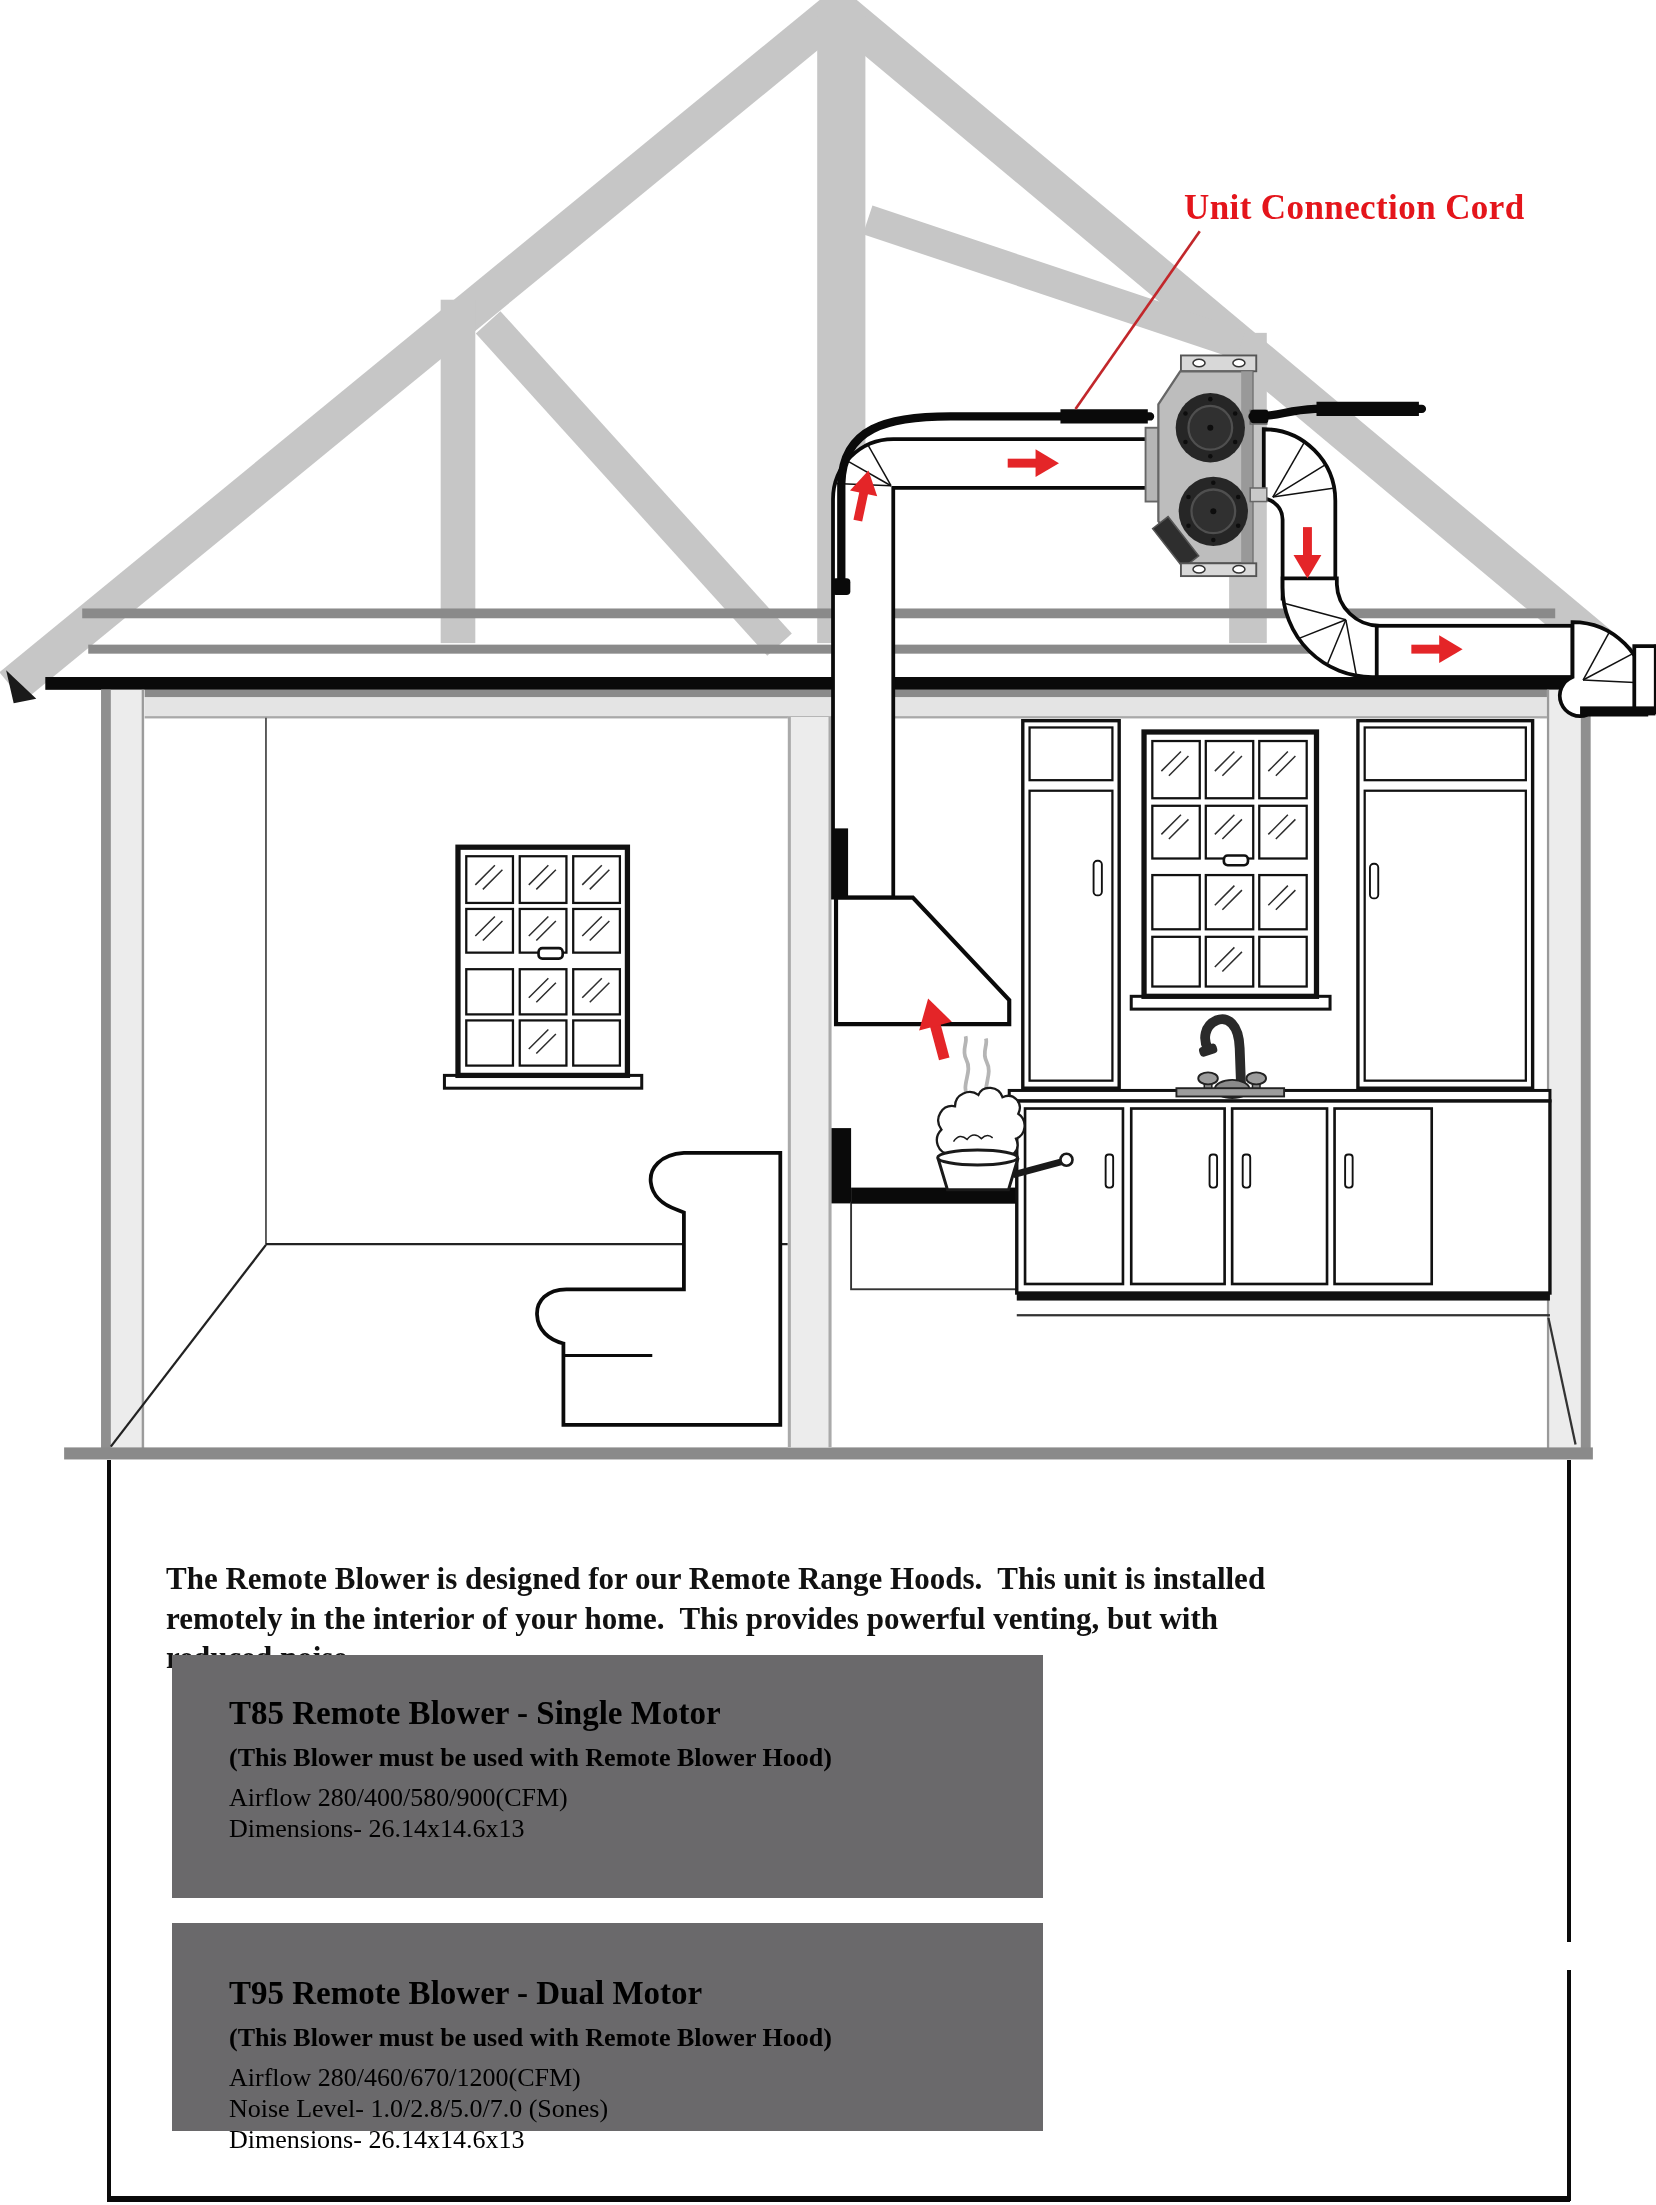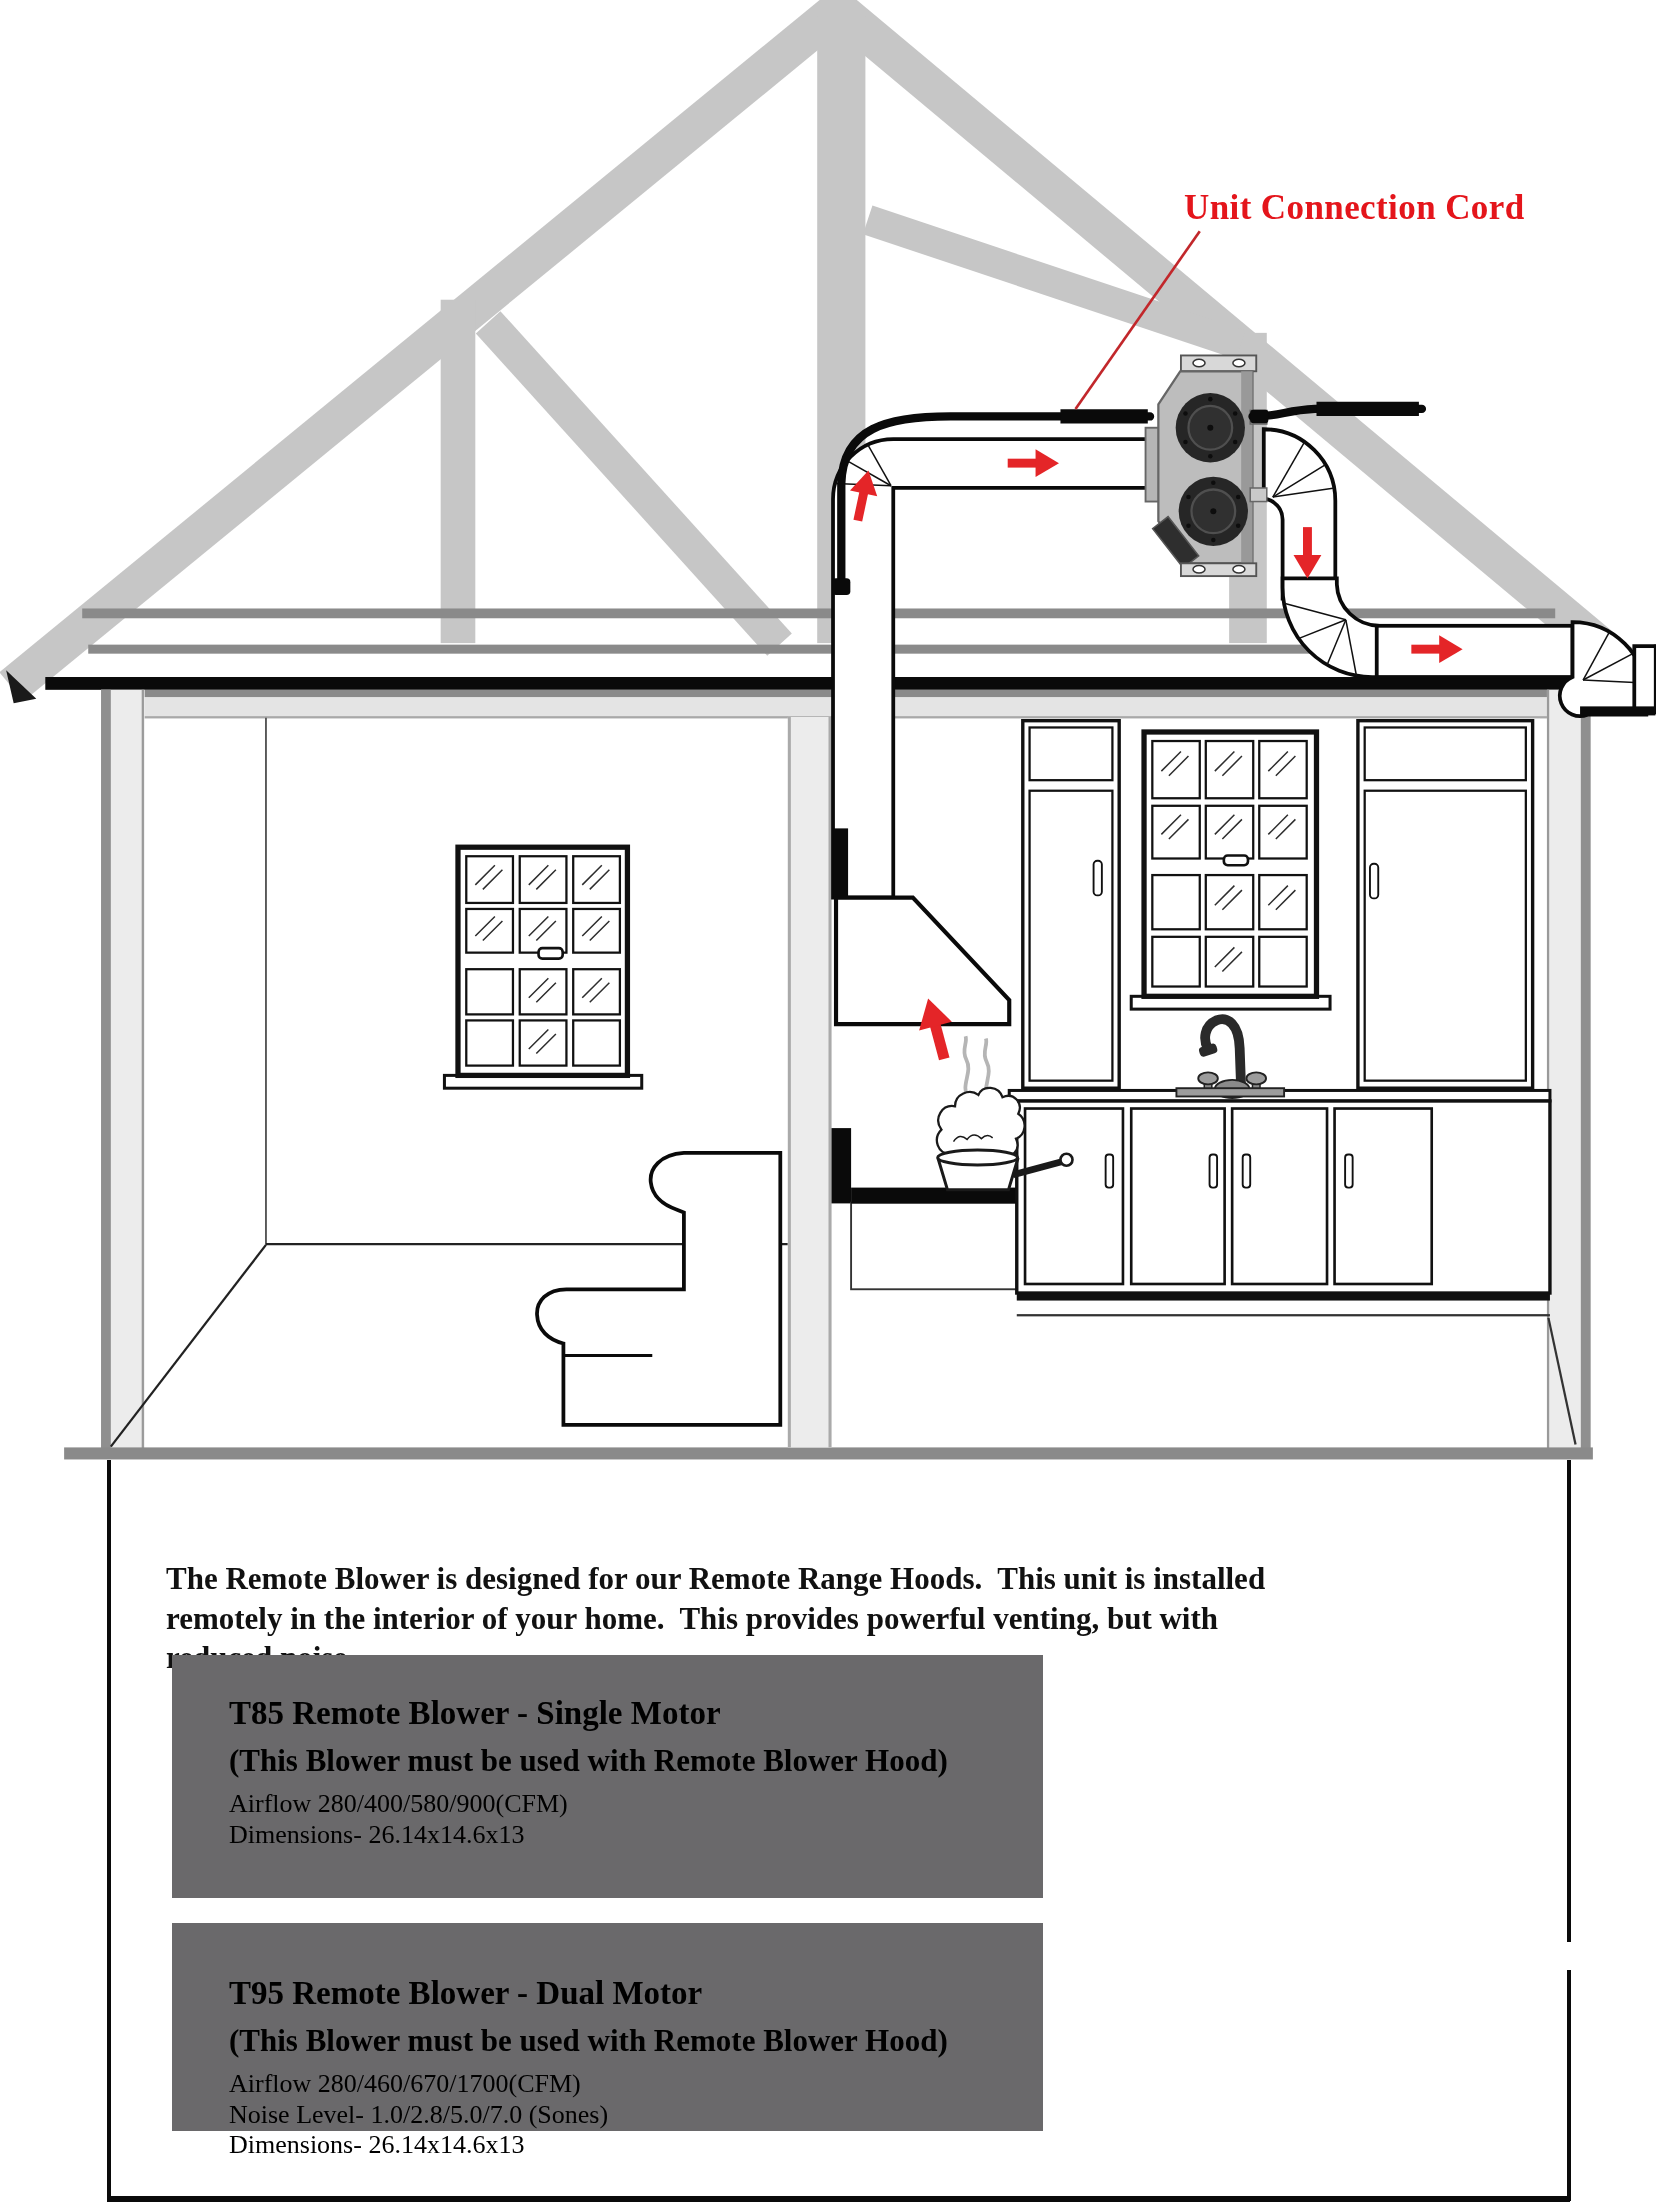--- a/index.html
+++ b/index.html
@@ -8,21 +8,21 @@
   svg{position:absolute;left:0;top:0;}
   .cord-label{position:absolute;left:1184px;top:188px;font-size:35px;font-weight:bold;
         color:#e4151b;letter-spacing:0.4px;white-space:nowrap;}
   .desc{position:absolute;left:166px;top:1518px;width:1295px;font-size:31px;font-weight:bold;
         color:#111;line-height:1.28;white-space:pre-wrap;margin-top:41px;}
   .spec-box{position:absolute;left:172px;width:871px;background:#6a696b;color:#000000;
         box-sizing:border-box;padding:41px 22.6px 0 57px;display:flex;flex-direction:column;}
   .spec-box.first{top:1655px;height:243px;}
   .spec-box.second{top:1923px;height:208px;padding-top:53px;}
   .spec-title{font-size:33px;font-weight:bold;line-height:1.05;margin-bottom:13.6px;}
-  .spec-note{font-size:31px;font-weight:bold;line-height:1.1;margin-bottom:10.5px;}
+  .spec-note{font-size:26px;font-weight:bold;line-height:1.1;margin-bottom:10.5px;}
   .spec-line{font-size:26px;font-weight:normal;line-height:1.18;}
   .border-bar{position:absolute;background:#0a0a0a;}
 </style>
 </head>
 <body>
 
 <div class="page">
 
 <svg width="1657" height="2205" viewBox="0 0 2200 2928">
   <defs>
@@ -314,21 +314,21 @@
 <div class="spec-box first">
   <div class="spec-title">T85 Remote Blower - Single Motor</div>
   <div class="spec-note">(This Blower must be used with Remote Blower Hood)</div>
   <div class="spec-line">Airflow 280/400/580/900(CFM)</div>
   <div class="spec-line">Dimensions- 26.14x14.6x13</div>
 </div>
 
 <div class="spec-box second">
   <div class="spec-title">T95 Remote Blower - Dual Motor</div>
   <div class="spec-note">(This Blower must be used with Remote Blower Hood)</div>
-  <div class="spec-line">Airflow 280/460/670/1700(CFM)</div>
+  <div class="spec-line">Airflow 280/460/670/1200(CFM)</div>
   <div class="spec-line">Noise Level- 1.0/2.8/5.0/7.0 (Sones)</div>
   <div class="spec-line">Dimensions- 26.14x14.6x13</div>
 </div>
 
 <div class="border-bar" style="left:107px;top:1460px;width:3.8px;height:742px;"></div>
 <div class="border-bar" style="left:1567px;top:1460px;width:3.8px;height:482px;"></div>
 <div class="border-bar" style="left:1567px;top:1970px;width:3.8px;height:231px;"></div>
 <div class="border-bar" style="left:107px;top:2196px;width:1463px;height:6px;"></div>
 
 </div>

